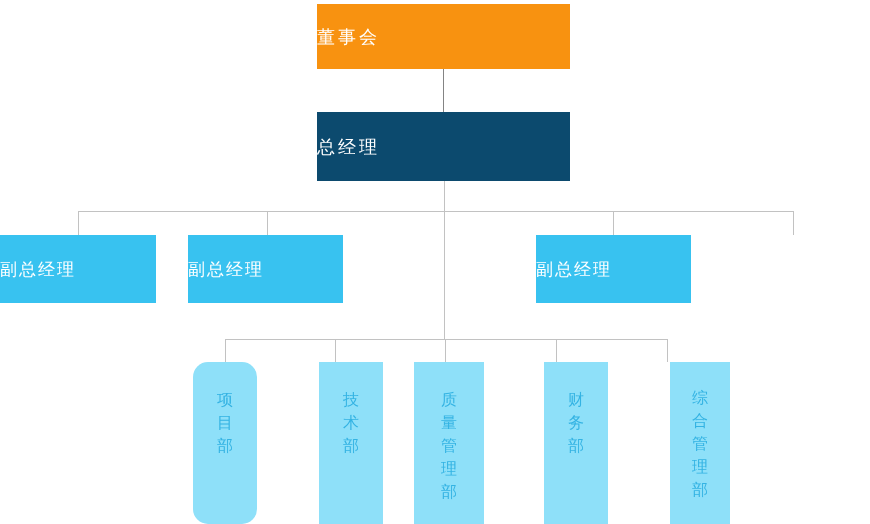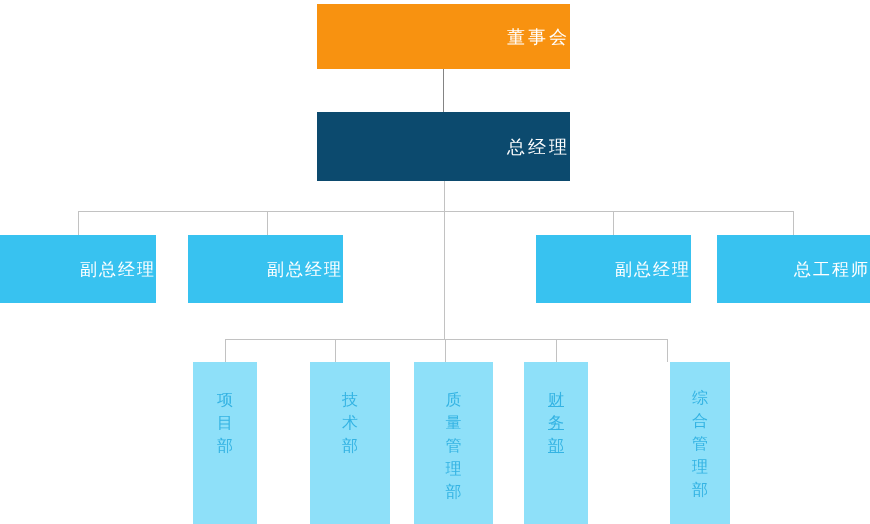--- a/index.html
+++ b/index.html
@@ -22,21 +22,21 @@
   }
   .line.dark { background: #848484; }
   .vline { width: 1px; }
   .hline { height: 1px; }
 
   
   .node {
     position: absolute;
     display: flex;
     align-items: center;
-    justify-content: flex-end;
+    justify-content: flex-start;
     color: #ffffff;
     box-sizing: border-box;
   }
   .node-root {
     left: 317px; top: 4px; width: 253px; height: 65px;
     background: #f89210;
     font-size: 18px; letter-spacing: 3px;
   }
   .node-gm {
     left: 317px; top: 112px; width: 253px; height: 69px;
@@ -53,24 +53,24 @@
   .n-l3-3 { left: 536px; width: 155px; }
   .n-l3-4 { left: 717px; width: 153px; }
 
   .node-dept {
     top: 362px; height: 162px;
     background: #8ee0f9;
     color: #34b3e3;
     font-size: 16px;
     display: block;
   }
-  .n-d1 { left: 193px; width: 64px; }
-  .n-d2 { left: 310px; width: 80px; }
-  .n-d3 { left: 414px; width: 79px; }
-  .n-d4 { left: 524px; width: 64px; text-decoration: underline; }
+  .n-d1 { left: 193px; width: 64px; border-radius: 15px; }
+  .n-d2 { left: 319px; width: 64px; }
+  .n-d3 { left: 414px; width: 70px; }
+  .n-d4 { left: 544px; width: 64px; }
   .n-d5 { left: 670px; width: 60px; font-family: Liberation Mono, monospace; }
 
   .dept-label {
     width: 18px;
     margin: 26px auto 0 auto;
     line-height: 23px;
     text-align: center;
     word-break: break-all;
   }
 </style>
@@ -105,23 +105,20 @@
 
   <div class="node node-l3 n-l3-1">
     <span>副总经理</span>
   </div>
   <div class="node node-l3 n-l3-2">
     <span>副总经理</span>
   </div>
   <div class="node node-l3 n-l3-3">
     <span>副总经理</span>
   </div>
-  <div class="node node-l3 n-l3-4">
-    <span>总工程师</span>
-  </div>
 
   <div class="node node-dept n-d1">
     <div class="dept-label">项目部</div>
   </div>
   <div class="node node-dept n-d2">
     <div class="dept-label">技术部</div>
   </div>
   <div class="node node-dept n-d3">
     <div class="dept-label">质量管理部</div>
   </div>

